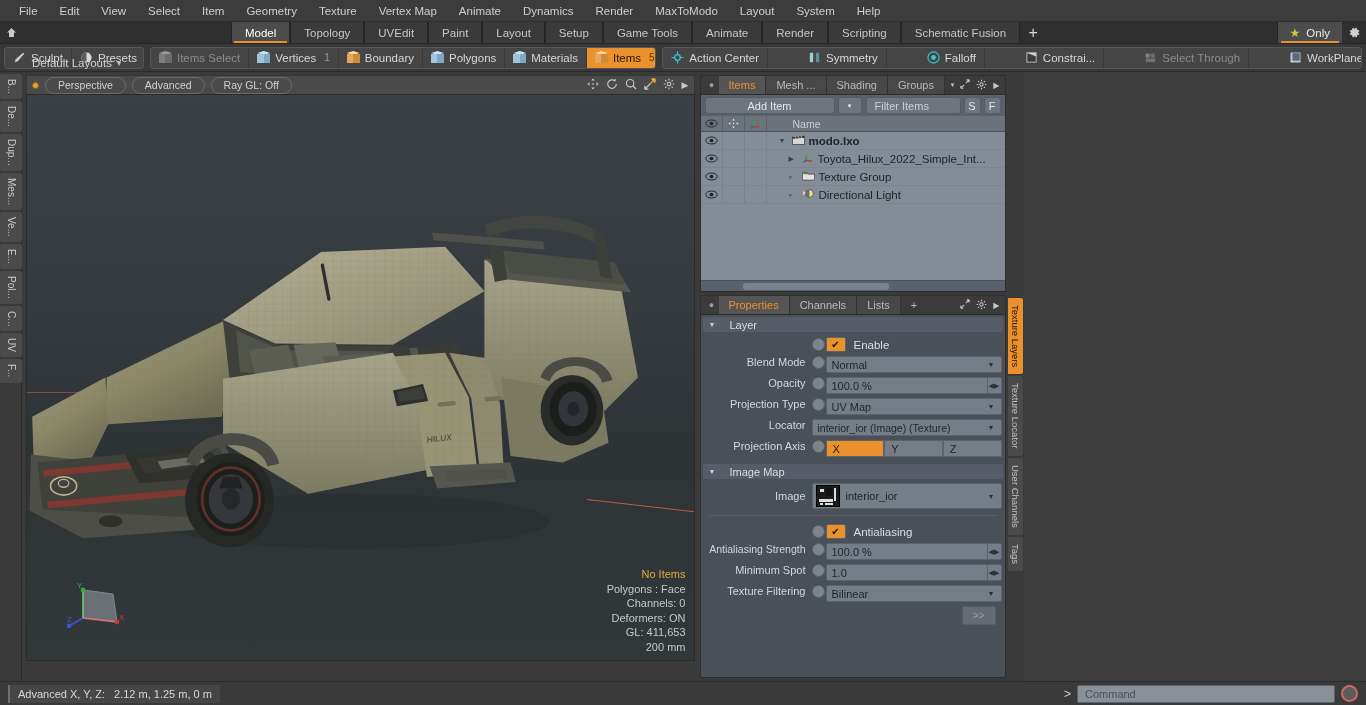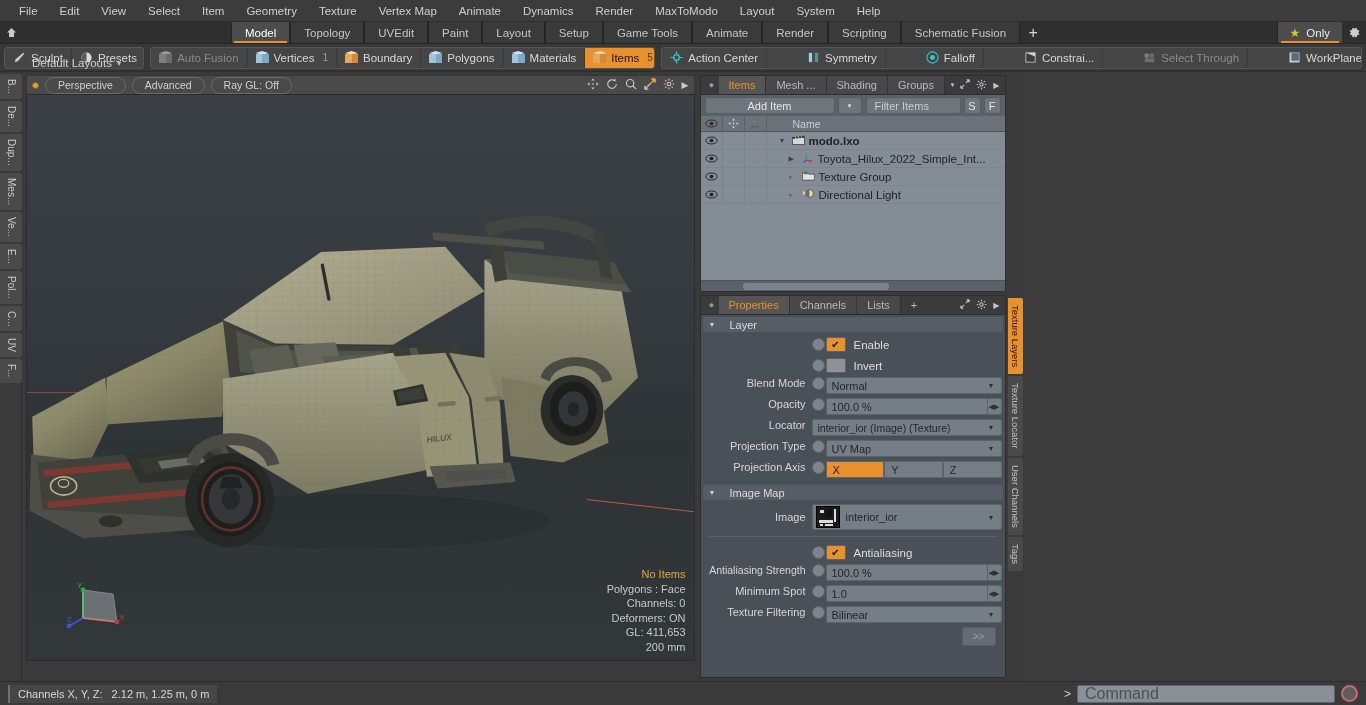--- a/index.html
+++ b/index.html
@@ -244,21 +244,21 @@
     border-top:1px solid #2c2c2c;
   }
   .posbox {
     margin-left:8px; height:18px; display:flex; align-items:center; padding:0 8px;
     background:#464646; border-left:2px solid #707070; color:#d8d8d8; font-size:11px; gap:9px;
   }
   .cmdwrap { margin-left:auto; display:flex; align-items:center; gap:6px; padding-right:8px; }
   .cmd-gt { color:#cfcfcf; font-size:12px; }
   .cmdfield {
     width:258px; height:18px; background:#8a9098; border:1px solid #5d636b; border-radius:2px;
-    display:flex; align-items:center; padding:0 7px; font-size:16px; color:#4b5158;
+    display:flex; align-items:center; padding:0 7px; font-size:11px; color:#4b5158;
   }
   .recbtn { width:17px; height:17px; border-radius:50%; background:#5c5c5c; border:2px solid #c86a6a; }
   .axisgiz { position:absolute; left:40px; bottom:32px; width:60px; height:52px; }
 </style>
 </head>
 <body>
 
 <div class="app">
 
   <div class="menubar">
@@ -334,21 +334,21 @@
       </div>
     </div>
 
     <div class="grp" style="margin-left:2px;">
       <div class="gbtn dim">
         <span class="cube gray">
             <i class="top"></i>
             <i class="lft"></i>
             <i class="rgt"></i>
           </span>
-        <span>Auto Fusion</span>
+        <span>Items Select</span>
       </div>
       <div class="gbtn">
         <span class="cube">
             <i class="top"></i>
             <i class="lft"></i>
             <i class="rgt"></i>
           </span>
         <span>Vertices</span>
         <span class="num">1</span>
       </div>
@@ -827,48 +827,43 @@
             </div>
 
             <div class="cbrow">
               <span class="pgem"></span>
               <span class="cbx on">
                   <span class="tick">✔</span>
                 </span>
               <span class="cblabel">Enable</span>
             </div>
 
-            <div class="cbrow">
-              <span class="pgem"></span>
-              <span class="cbx"></span>
-              <span class="cblabel">Invert</span>
-            </div>
 
             <div class="prow">
               <span class="plbl">Blend Mode</span>
               <span class="pgem"></span>
               <span class="pfield drop">Normal</span>
             </div>
 
             <div class="prow">
               <span class="plbl">Opacity</span>
               <span class="pgem"></span>
               <span class="pfield">100.0 %</span>
               <span class="spin">◀▶</span>
             </div>
 
             <div class="prow">
-              <span class="plbl">Locator</span>
-              <span class="pfield drop" style="font-size:10.5px;">interior_ior (Image) (Texture)</span>
-            </div>
-
-            <div class="prow">
               <span class="plbl">Projection Type</span>
               <span class="pgem"></span>
               <span class="pfield drop">UV Map</span>
+            </div>
+
+            <div class="prow">
+              <span class="plbl">Locator</span>
+              <span class="pfield drop" style="font-size:10.5px;">interior_ior (Image) (Texture)</span>
             </div>
 
             <div class="prow">
               <span class="plbl">Projection Axis</span>
               <span class="pgem"></span>
               <span class="axisrow">
                 <span class="axisbtn on">X</span>
                 <span class="axisbtn">Y</span>
                 <span class="axisbtn">Z</span>
               </span>
@@ -936,21 +931,21 @@
         <div class="rtab on">Texture Layers</div>
         <div class="rtab">Texture Locator</div>
         <div class="rtab">User Channels</div>
         <div class="rtab">Tags</div>
       </div>
     </div>
   </div>
 
   <div class="botbar">
     <div class="posbox">
-      <span>Channels X, Y, Z:</span>
+      <span>Advanced X, Y, Z:</span>
       <span>2.12 m, 1.25 m, 0 m</span>
     </div>
     <div class="cmdwrap">
       <span class="cmd-gt">&gt;</span>
       <div class="cmdfield">
         <span>Command</span>
       </div>
       <div class="recbtn"></div>
     </div>
   </div>

